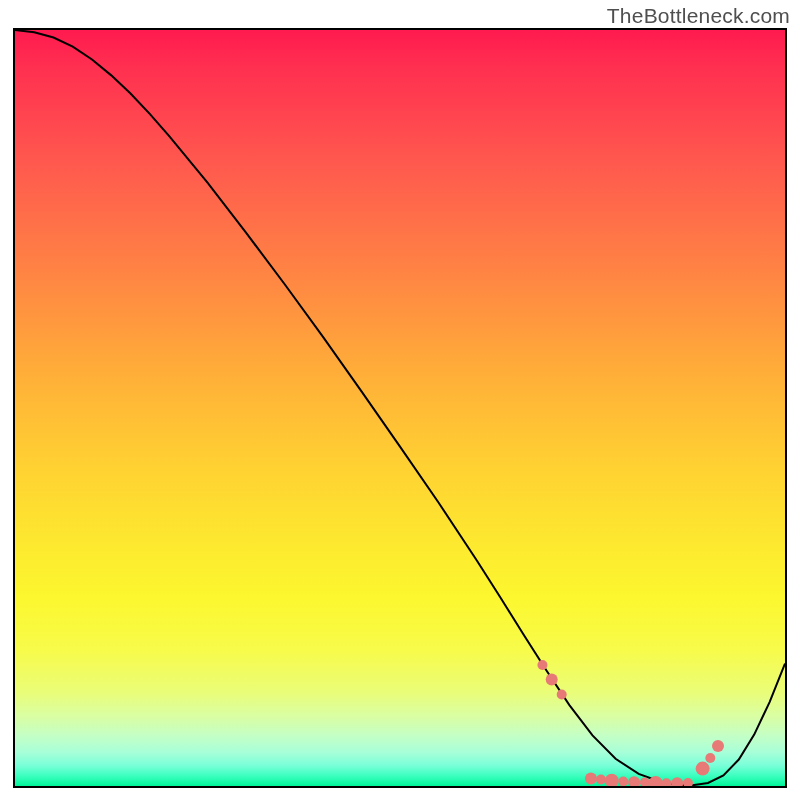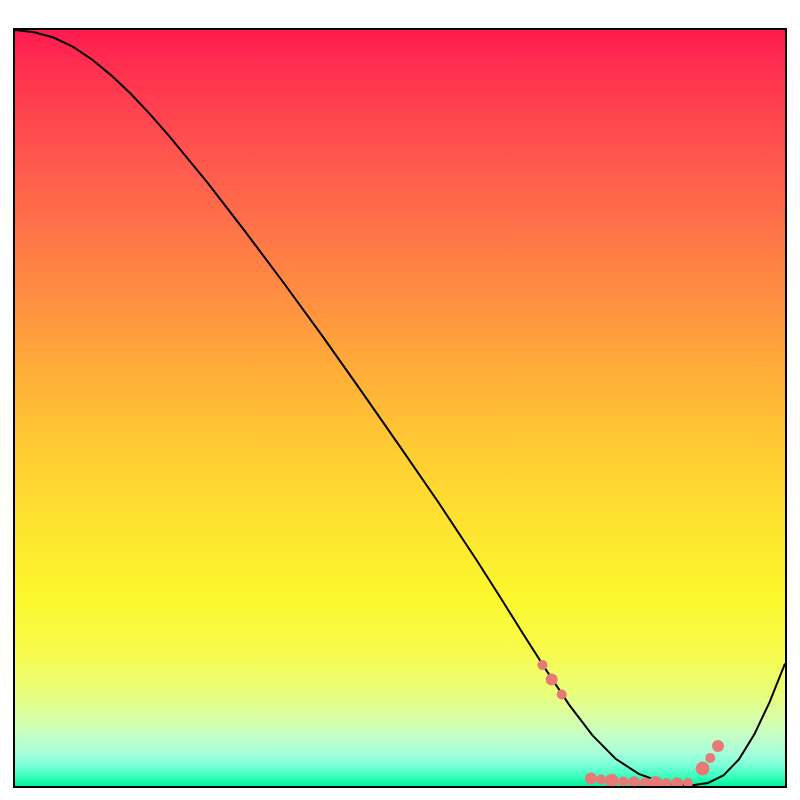--- a/index.html
+++ b/index.html
@@ -76,20 +76,21 @@
     top: 0;
     width: 100%;
     height: 100%;
     z-index: 4;
   }
 </style>
 </head>
 <body>
 
 <div class="container">
+  <div class="watermark">TheBottleneck.com</div>
 
   <div class="plot-area">
     <div class="gradient-bg"></div>
 
     <svg class="curve-svg" viewBox="0 0 770 756" preserveAspectRatio="none">
       <path id="curve-path" fill="none" stroke="#000000" stroke-width="2" d="M0.00 0.00 L19.25 2.27 L38.50 7.56 L57.75 16.63 L77.00 29.48 L96.25 45.36 L115.50 63.50 L134.75 83.92 L154.00 105.84 L192.50 152.71 L231.00 202.61 L269.50 254.02 L308.00 306.94 L346.50 361.37 L385.00 416.56 L423.50 472.50 L462.00 530.71 L485.10 567.00 L508.20 604.04 L531.30 640.33 L554.40 675.11 L577.50 705.35 L600.60 728.78 L623.70 743.90 L646.80 752.22 L662.20 754.87 L677.60 755.24 L693.00 752.98 L708.40 745.42 L723.80 729.54 L739.20 704.59 L754.60 672.08 L770.00 633.53"></path>
     </svg>
 
     <svg class="markers-svg" viewBox="0 0 770 756" preserveAspectRatio="none">
       <g id="markers-group">

